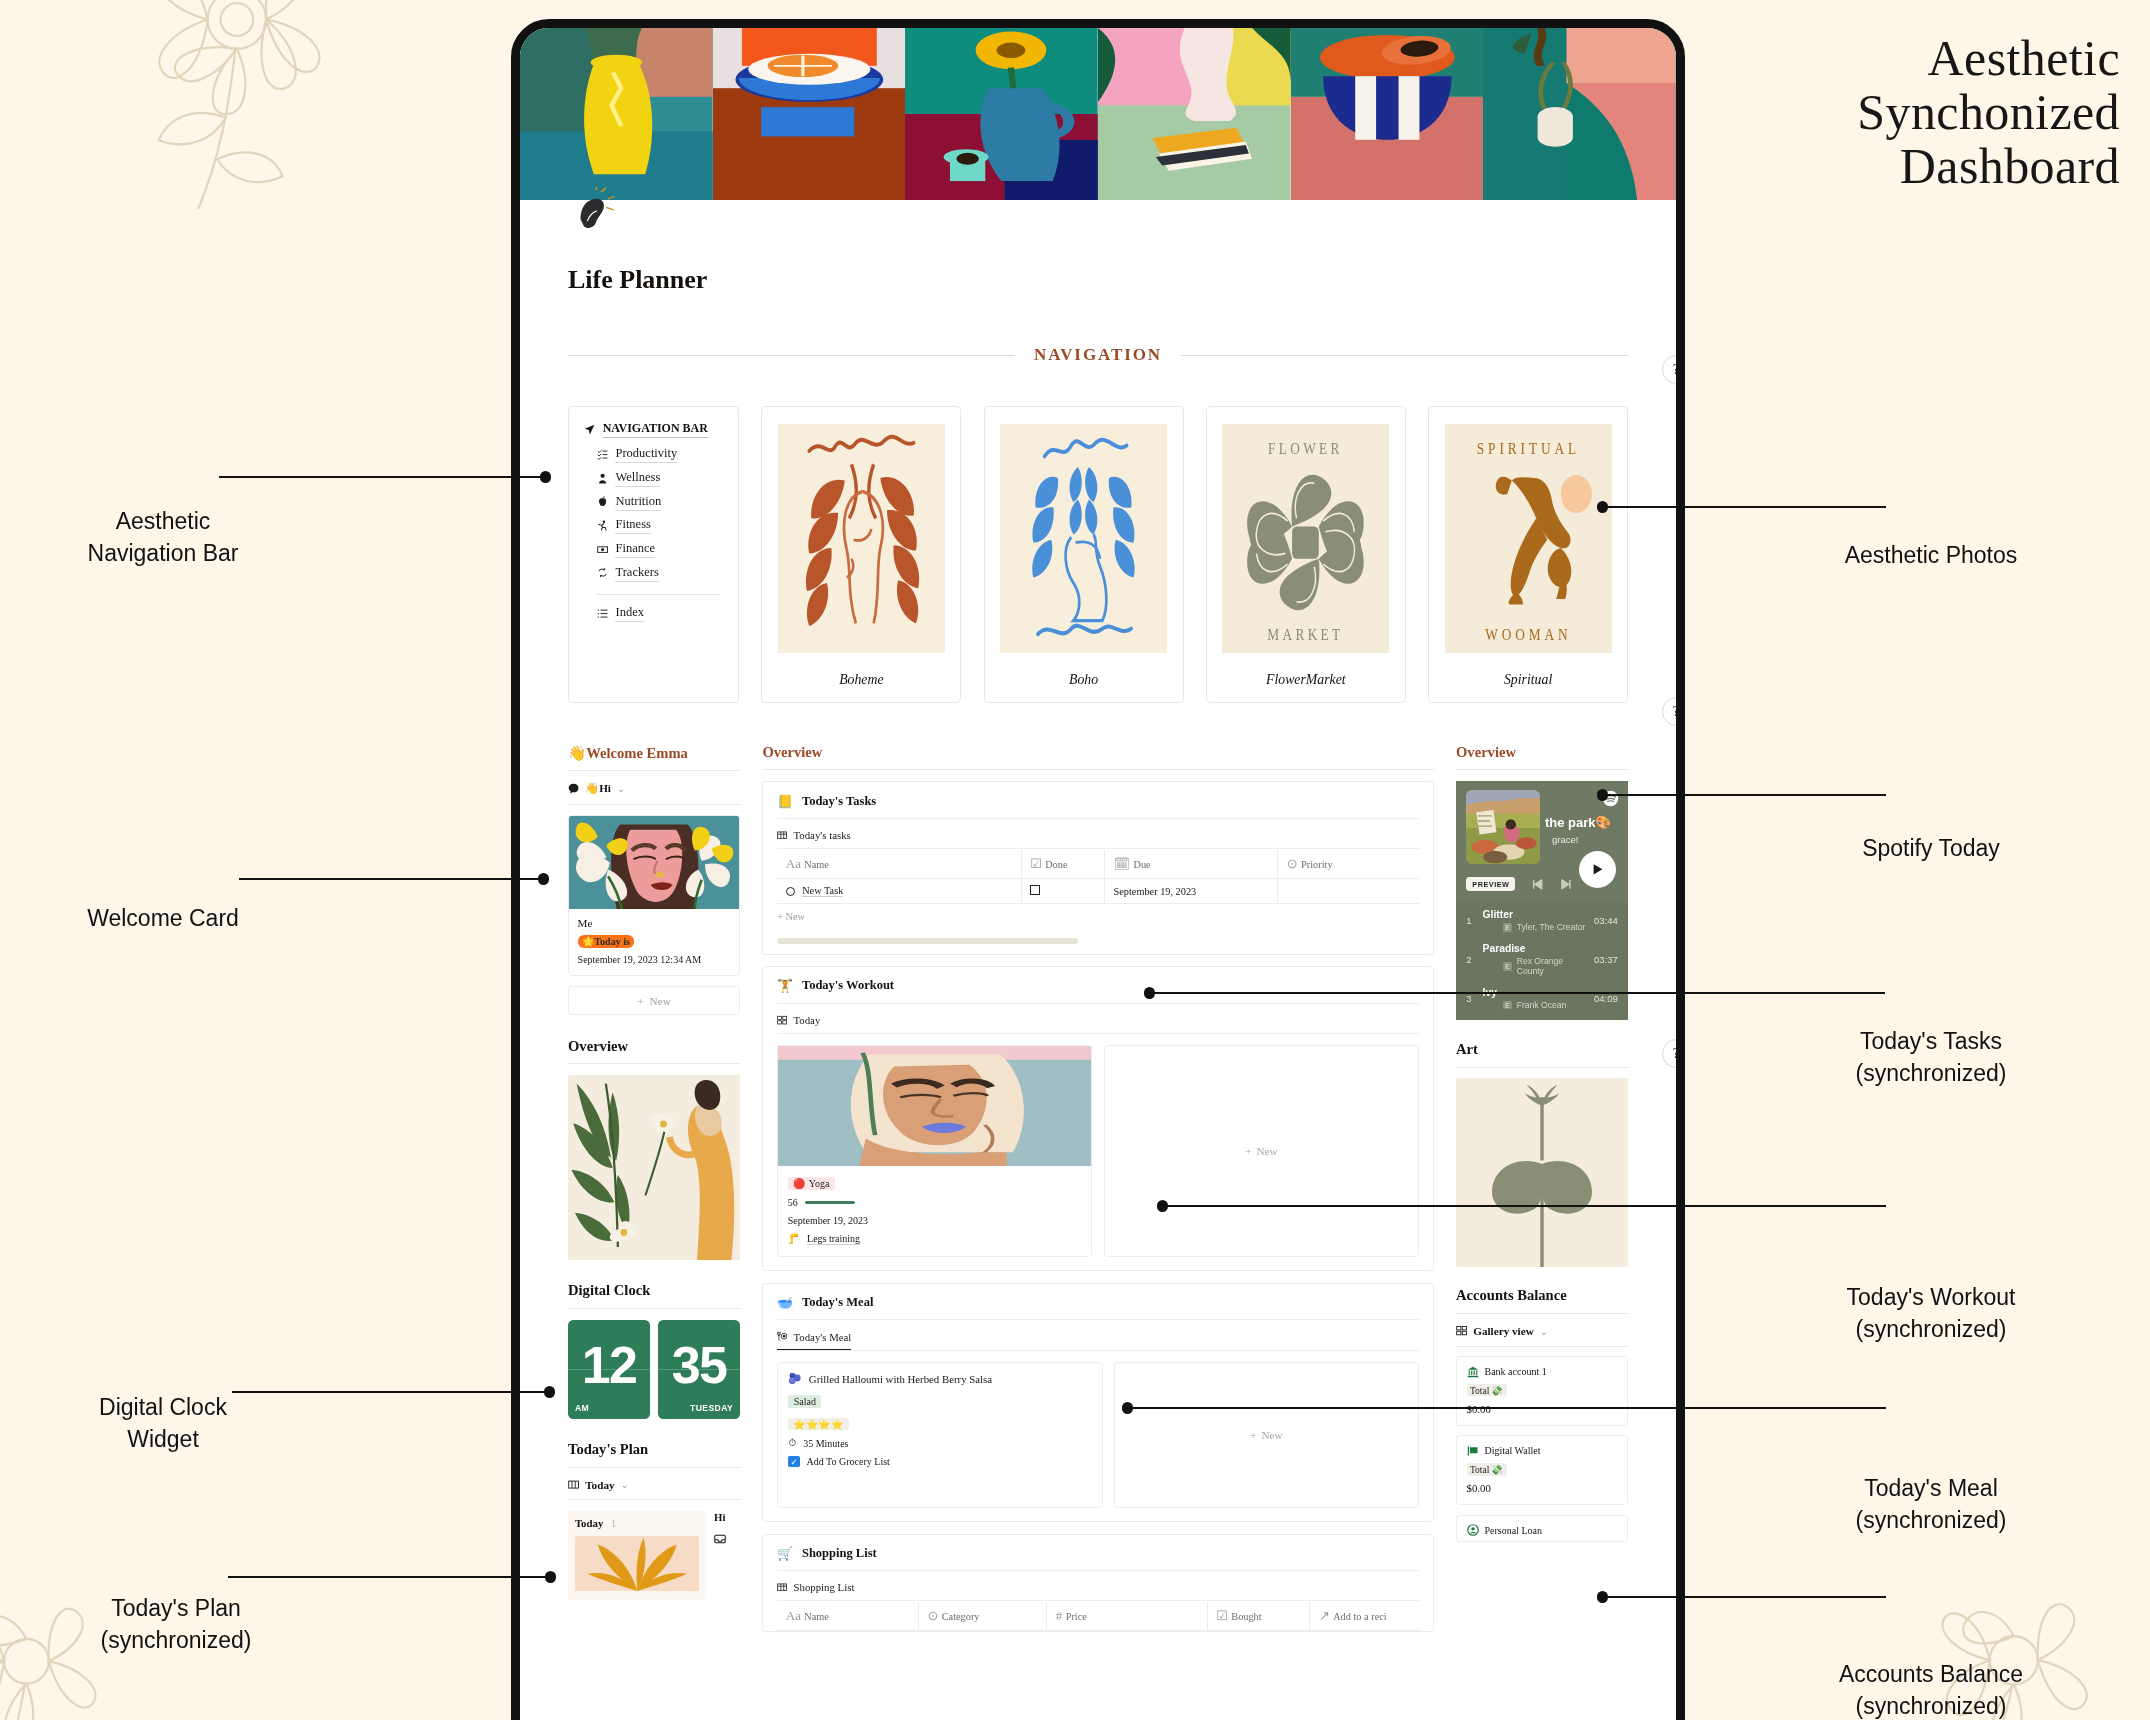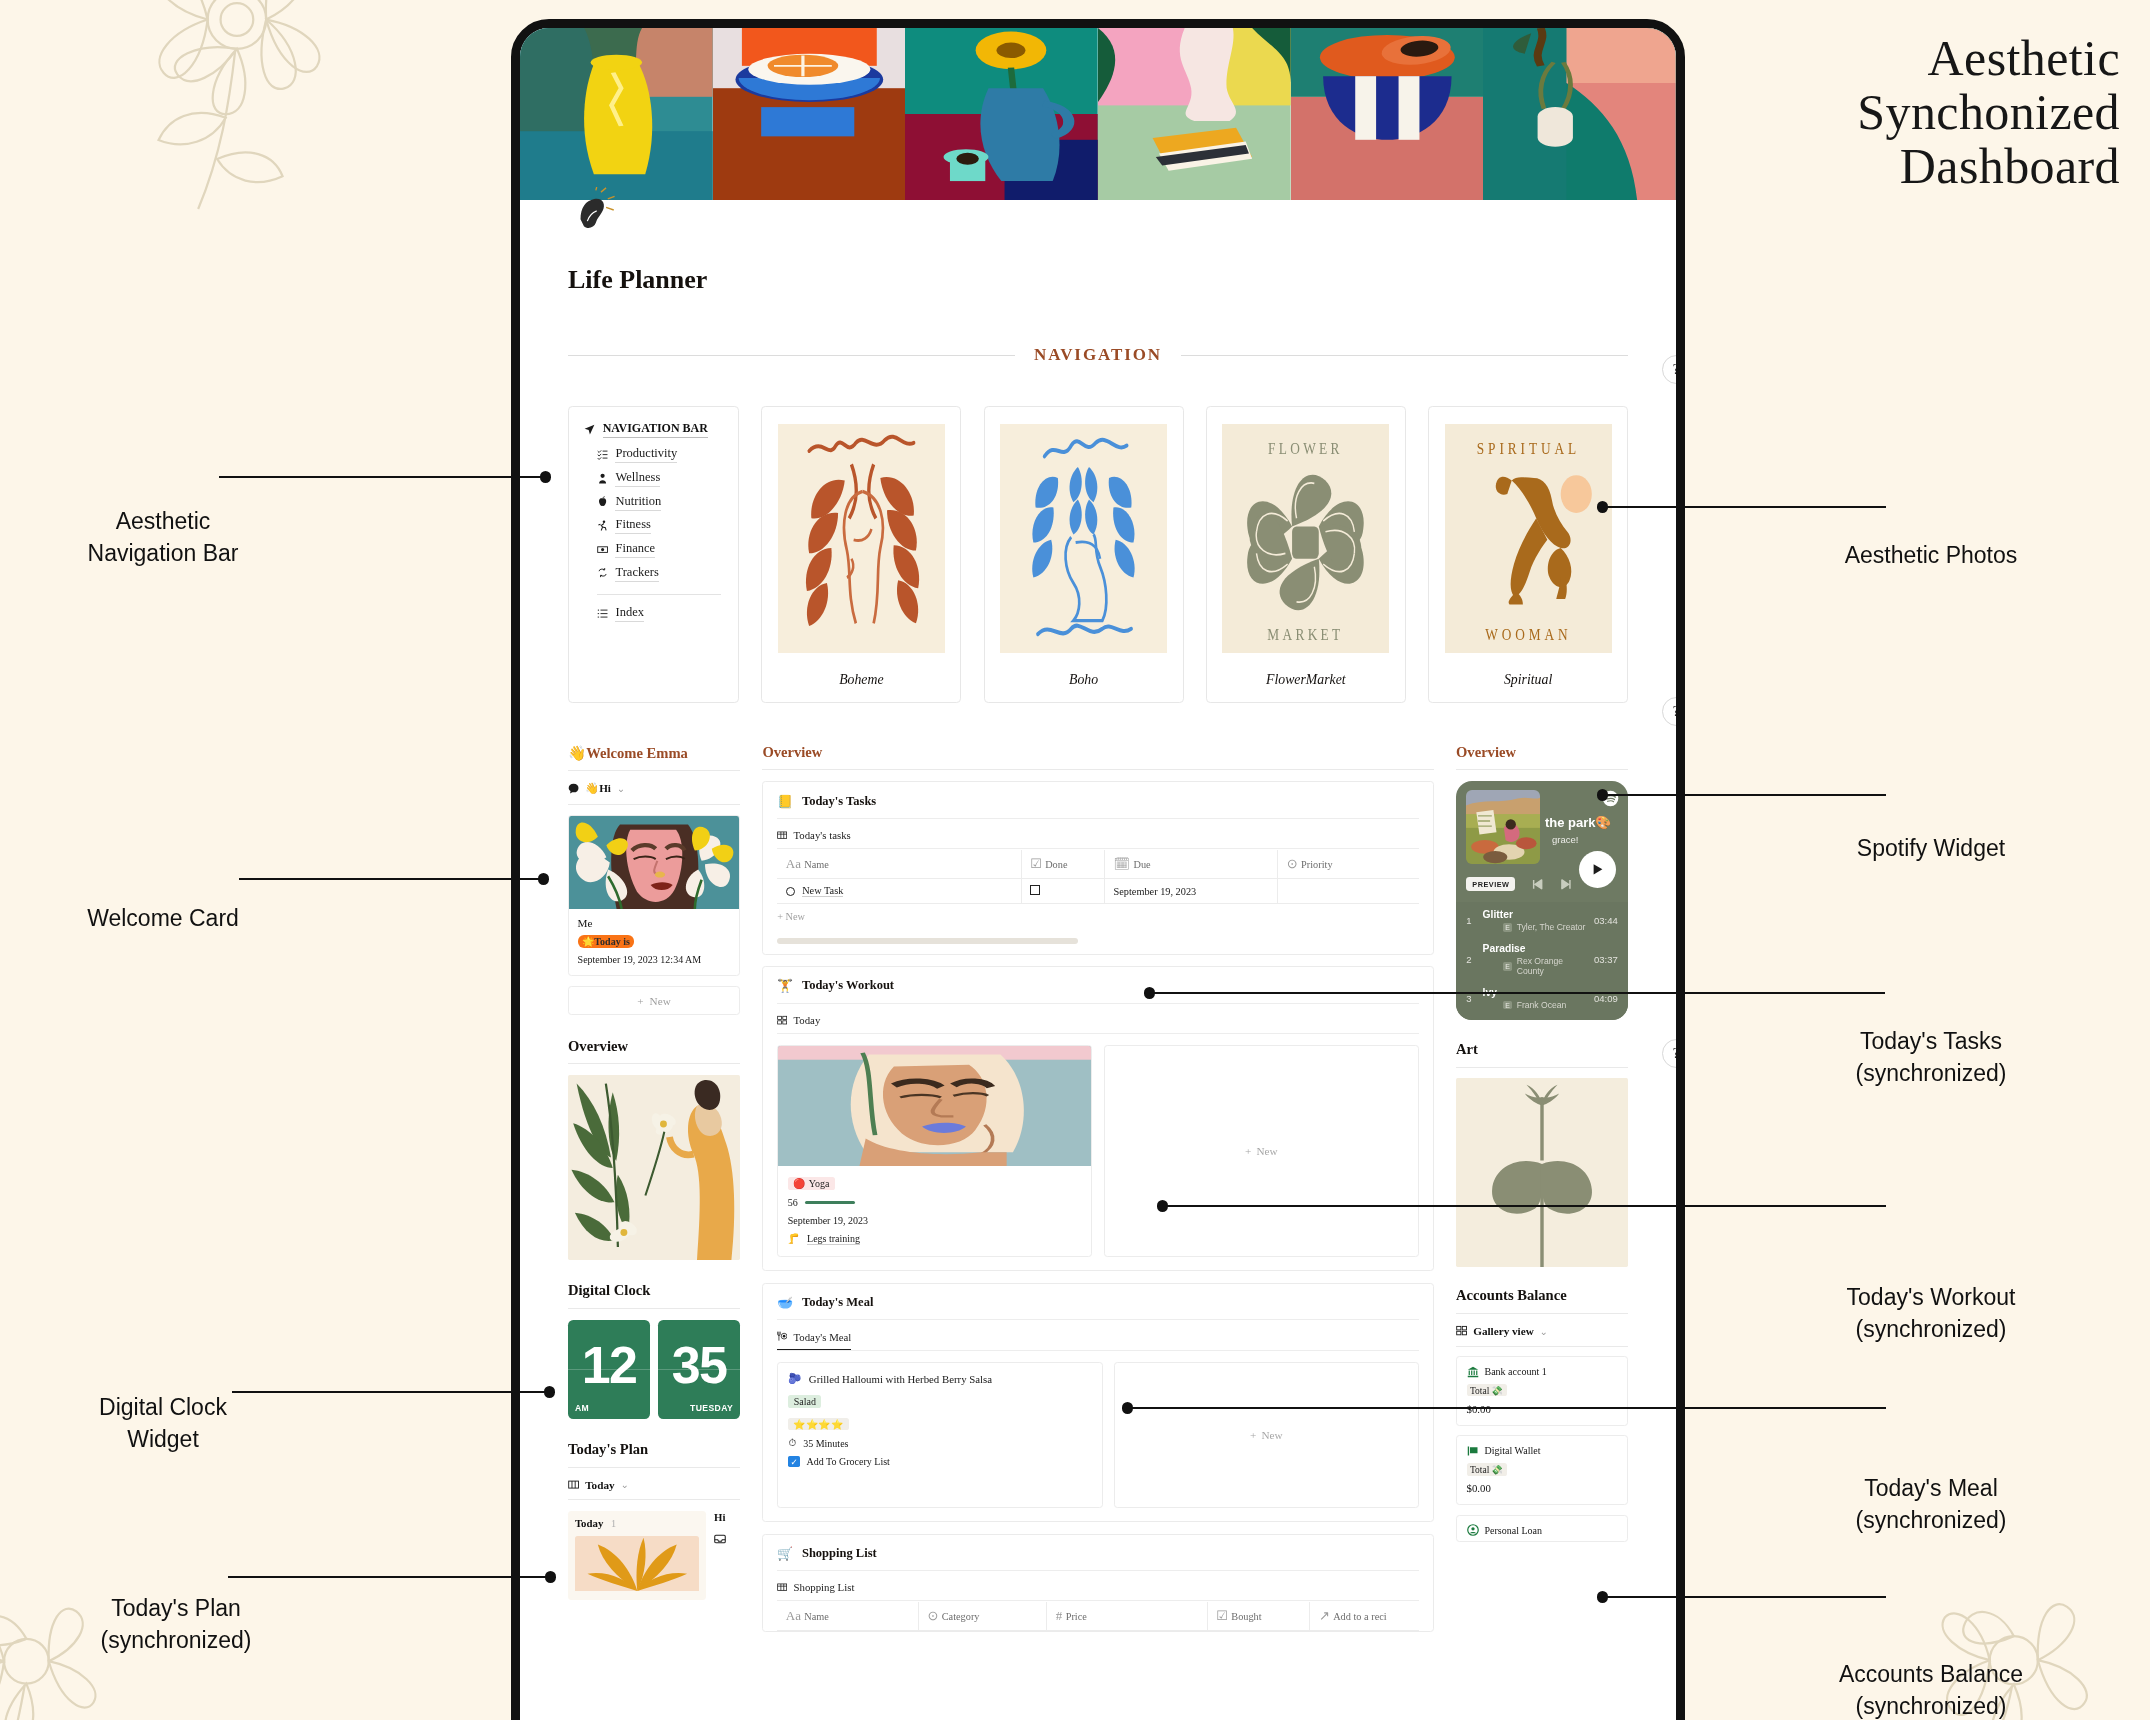--- a/index.html
+++ b/index.html
@@ -190,21 +190,21 @@
   .tag.yoga { background:#FBE7E7; color:#1d1d1d; }
   .tag.salad { background:#DDEEDF; color:#1d1d1d; }
   .tag.stars { background:#F0EEE9; }
   .g-row { margin-top:6.9px; display:flex; align-items:center; gap:6.9px;
            font-family:"Liberation Serif", serif; font-size:10px; color:#171717; }
   .prog { height:2.6px; width:50px; background:#3E7F5C; border-radius:1.7px; }
   .chk-b { width:11.2px; height:11.2px; background:#2383E2; border-radius:1.7px; color:#fff;
            font-size:8.6px; display:flex; align-items:center; justify-content:center; flex:0 0 auto;}
 
   
-  .spotify { margin-top:10.3px; background:#6E7A63; border-radius:16px; overflow:hidden; }
+  .spotify { margin-top:10.3px; background:#6E7A63; border-radius:0; overflow:hidden; }
   .sp-top { padding:9.5px 9.5px 7.7px; position:relative; }
   .sp-cover { width:74px; height:74px; border-radius:6px; display:block; }
   .sp-logo { position:absolute; right:9.5px; top:9.5px; width:17px; height:17px; }
   .sp-title { position:absolute; left:89px; top:34px; color:#fff; font-weight:700; font-size:13px;
               font-family:"Liberation Sans", sans-serif; white-space:nowrap; }
   .sp-sub { position:absolute; left:96px; top:53px; color:#EDEDE9; font-size:9.5px;
             font-family:"Liberation Sans", sans-serif; }
   .sp-ctrls { display:flex; align-items:center; gap:14.6px; padding:5.2px 10.3px 10.3px; position:relative; }
   .sp-preview { background:#F4F3EF; color:#1d1d1d; font-size:7.3px; font-weight:700; letter-spacing:0.5px;
                 padding:2.6px 6px; border-radius:3.4px; font-family:"Liberation Sans", sans-serif; }
@@ -1081,21 +1081,21 @@
 </div>
 
 <div class="ann right" style="left:1729px; top:540px; width:404px;">
   <div>Aesthetic Photos</div>
 </div>
 <div class="leader to-left" style="left:1602px; top:506px; width:284px;">
   <span class="dot"></span>
 </div>
 
 <div class="ann right" style="left:1729px; top:833px; width:404px;">
-  <div>Spotify Widget</div>
+  <div>Spotify Today</div>
 </div>
 <div class="leader to-left" style="left:1602px; top:794px; width:284px;">
   <span class="dot"></span>
 </div>
 
 <div class="ann right" style="left:1729px; top:1026px; width:404px;">
   <div>Today's Tasks</div>
   <div>(synchronized)</div>
 </div>
 <div class="leader to-left" style="left:1149px; top:992px; width:736px;">

